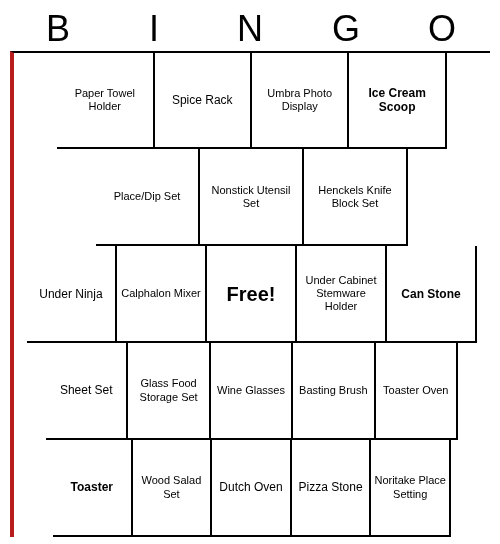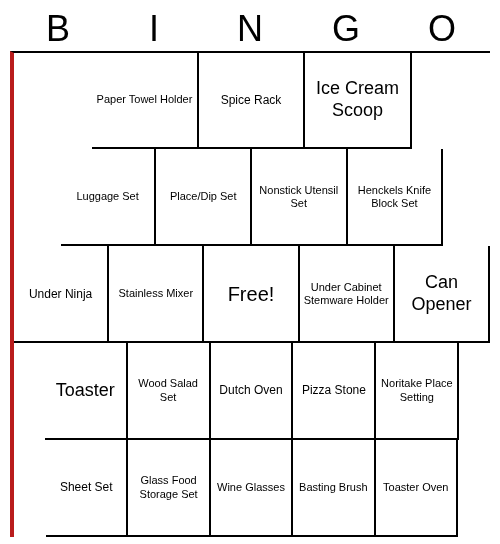--- a/index.html
+++ b/index.html
@@ -66,67 +66,67 @@
       line-height: 1.2;
       overflow: hidden;
     }
 
     .bingo-cell.large-text {
       font-size: 12px;
       font-weight: normal;
     }
 
     .bingo-cell.medium-text {
-      font-size: 18px;
-      font-weight: normal;
+      font-size: 12px;
+      font-weight: bold;
     }
 
     .bingo-cell.free {
       font-size: 20px;
-      font-weight: normal;
+      font-weight: bold;
     }
   </style>
 </head>
 <body>
 
 <div class="bingo-container">
   <div class="bingo-header">
   <div class="bingo-header-cell">B</div>
       <div class="bingo-header-cell">I</div>
       <div class="bingo-header-cell">N</div>
       <div class="bingo-header-cell">G</div>
       <div class="bingo-header-cell">O</div>
     </div>
   <div class="bingo-grid">
   <div class="bingo-row">
         <div class="bingo-cell">Paper Towel Holder</div>
         <div class="bingo-cell large-text">Spice Rack</div>
+        <div class="bingo-cell">Umbra Photo Display</div>
         <div class="bingo-cell medium-text">Ice Cream Scoop</div>
       </div>
       <div class="bingo-row">
-        <div class="bingo-cell">Luggage Set</div>
         <div class="bingo-cell">Place/Dip Set</div>
         <div class="bingo-cell">Nonstick Utensil Set</div>
         <div class="bingo-cell">Henckels Knife Block Set</div>
       </div>
       <div class="bingo-row">
         <div class="bingo-cell large-text">Under Ninja</div>
-        <div class="bingo-cell">Stainless Mixer</div>
+        <div class="bingo-cell">Calphalon Mixer</div>
         <div class="bingo-cell free">Free!</div>
         <div class="bingo-cell">Under Cabinet Stemware Holder</div>
-        <div class="bingo-cell medium-text">Can Opener</div>
+        <div class="bingo-cell medium-text">Can Stone</div>
+      </div>
+      <div class="bingo-row">
+        <div class="bingo-cell large-text">Sheet Set</div>
+        <div class="bingo-cell">Glass Food Storage Set</div>
+        <div class="bingo-cell">Wine Glasses</div>
+        <div class="bingo-cell">Basting Brush</div>
+        <div class="bingo-cell">Toaster Oven</div>
       </div>
       <div class="bingo-row">
         <div class="bingo-cell medium-text">Toaster</div>
         <div class="bingo-cell">Wood Salad Set</div>
         <div class="bingo-cell large-text">Dutch Oven</div>
         <div class="bingo-cell large-text">Pizza Stone</div>
         <div class="bingo-cell">Noritake Place Setting</div>
       </div>
-      <div class="bingo-row">
-        <div class="bingo-cell large-text">Sheet Set</div>
-        <div class="bingo-cell">Glass Food Storage Set</div>
-        <div class="bingo-cell">Wine Glasses</div>
-        <div class="bingo-cell">Basting Brush</div>
-        <div class="bingo-cell">Toaster Oven</div>
-      </div>
     </div>
 </div>
 
 </body></html>

